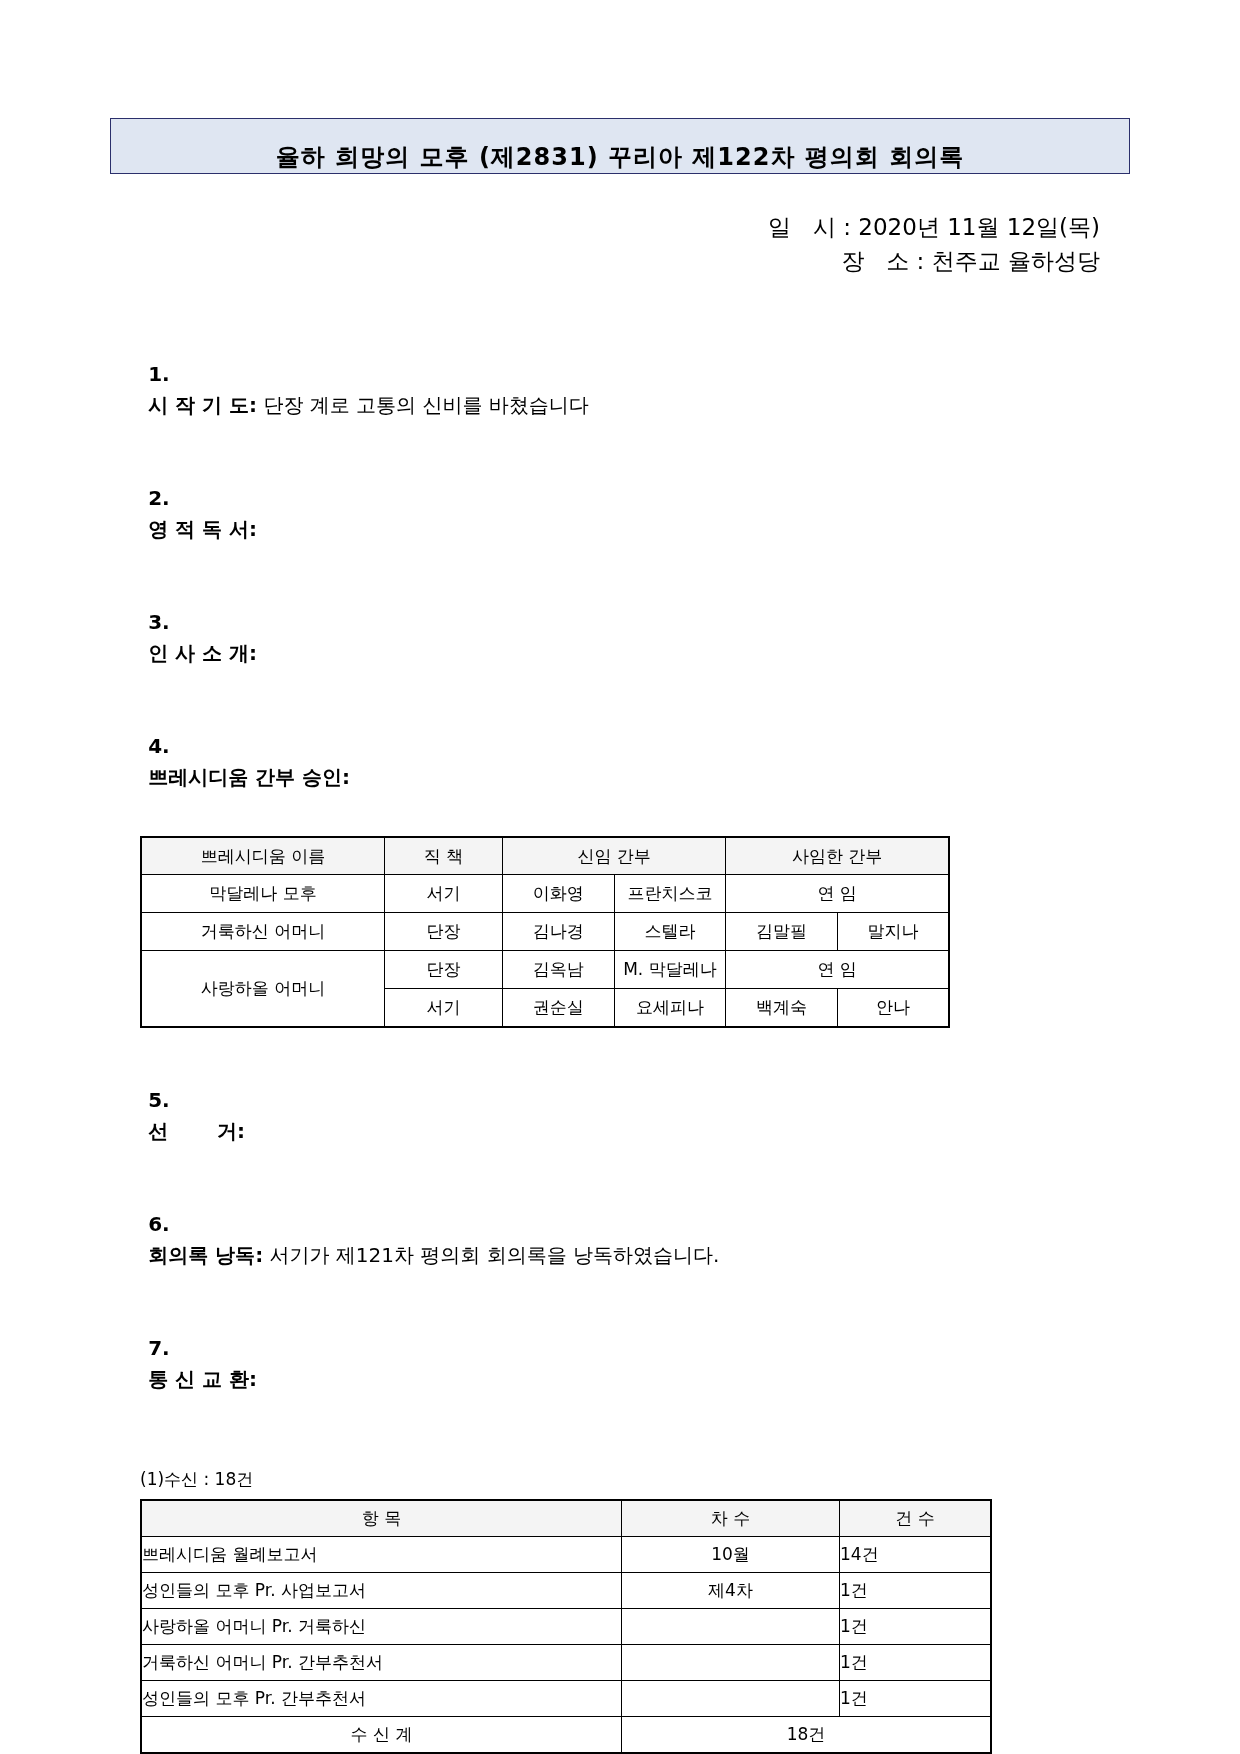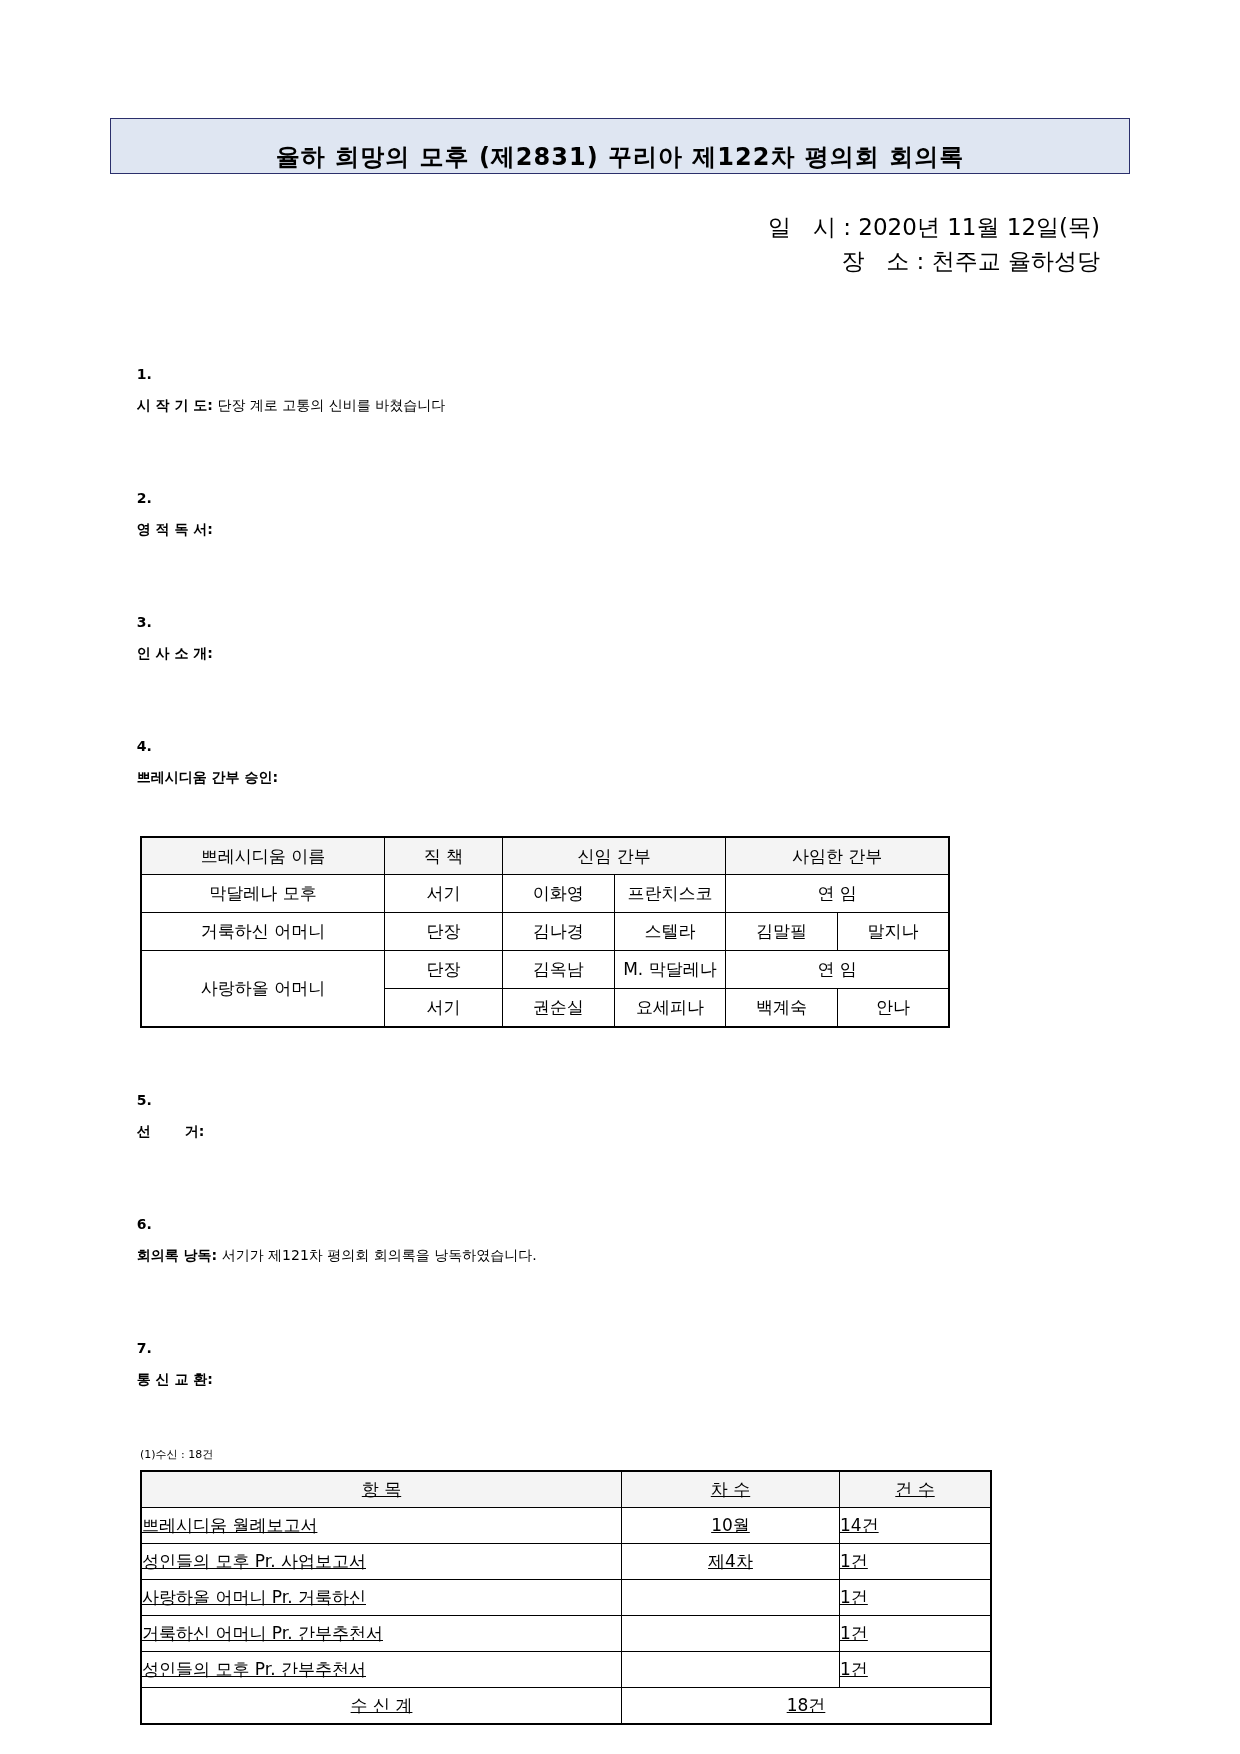--- a/index.html
+++ b/index.html
@@ -53,21 +53,21 @@
     line-height: 34px;
     white-space: pre;
   }
 
   
   .agenda {
     margin-top: 50px;
     padding-left: 0px;
   }
   .agenda-row {
-    font-size: 14px;
+    font-size: 20px;
     line-height: 31px;
     white-space: pre;
     padding-left: 0px;
   }
   .agenda-label {
     font-weight: bold;
   }
   .agenda-value {
     font-weight: normal;
   }
@@ -95,29 +95,29 @@
   }
 
   .t1 {
     width: 810px;
     margin: 12px 0 0 30px;
   }
   .t1 th { height: 32px; }
   .t1 td { height: 33px; }
 
   .sub-label {
-    font-size: 11px;
-    margin: 21px 0 8px 30px;
+    font-size: 17px;
+    margin: 42px 0 8px 30px;
     white-space: pre;
   }
   .t2 {
     width: 810px;
     margin: 4px 0 0 30px;
   }
-  .t2 td, .t2 th { height: 31px; text-decoration: underline; }
+  .t2 td, .t2 th { height: 31px; }
   .t2 .col-item { text-align: left; padding-left: 0; }
 </style>
 </head>
 <body>
 
 <div class="page">
 
   <div class="title-banner">
     <div class="title-text">율하 희망의 모후 (제2831) 꾸리아 제122차  평의회 회의록</div>
   </div>

